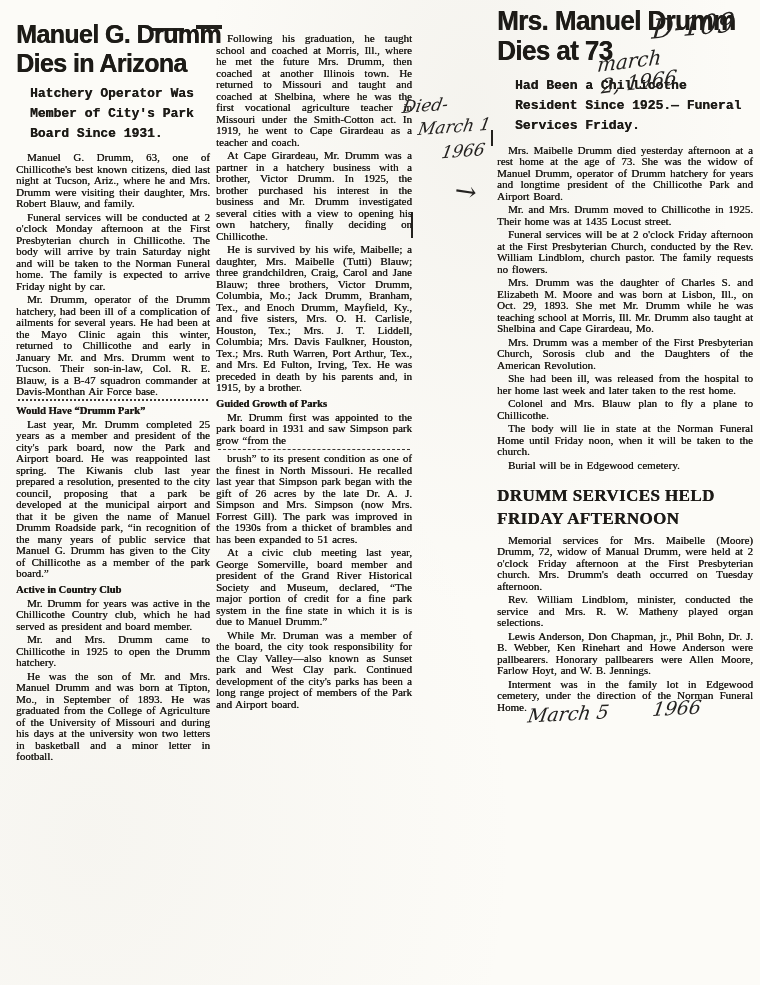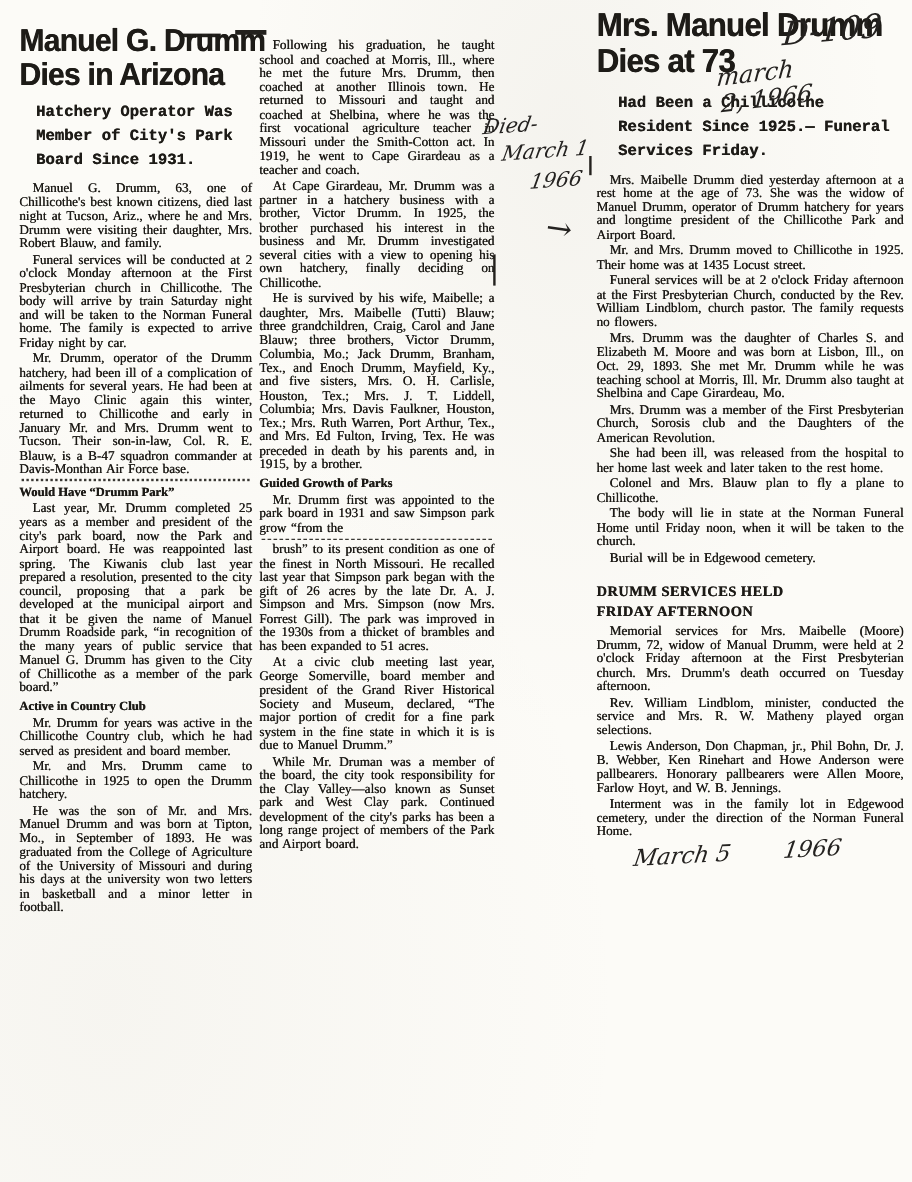--- a/index.html
+++ b/index.html
@@ -40,21 +40,21 @@
     margin:0 0 2px 0; font-size:11px; line-height:11.5px;
     text-indent:11px; text-shadow:.25px 0 0 currentColor;
     word-spacing:1px;
   }
   .crosshead{
     margin:3px 0 2px 0; font-size:10.5px; line-height:13px;
     font-weight:700; text-align:left; text-shadow:.3px 0 0 currentColor;
   }
   .subheadline{
     margin:14px 0 4px 0; text-align:left;
-    font-weight:700; font-size:12px; line-height:1.35; letter-spacing:.4px;
+    font-weight:700; font-size:17px; line-height:1.35; letter-spacing:.4px;
     text-shadow:.35px 0 0 currentColor;
   }
   .shl-line{display:block; white-space:nowrap;}
 
   .handwriting{
     position:absolute; font-family:"DejaVu Serif", serif; font-style:italic;
     color:#242220; white-space:nowrap; line-height:1.0;
   }
   .hw-file{left:652px; top:12px; font-size:27px; transform:rotate(-5deg) skewX(-10deg);}
   .hw-date-top{left:596px; top:50px; font-size:20px; transform:rotate(-7deg) skewX(-12deg); text-align:left;}

